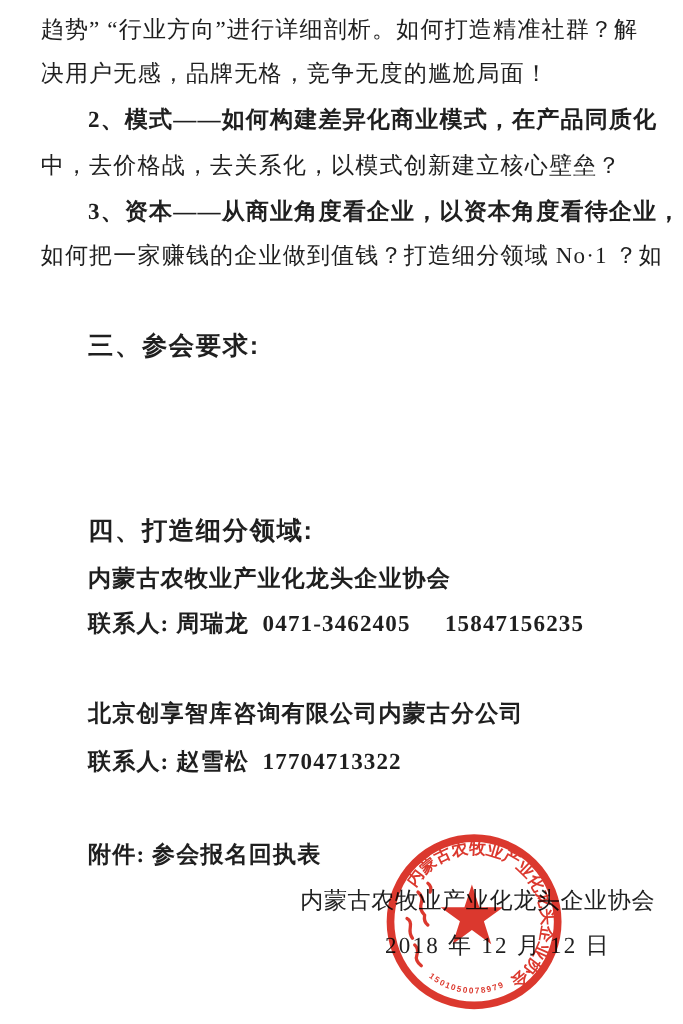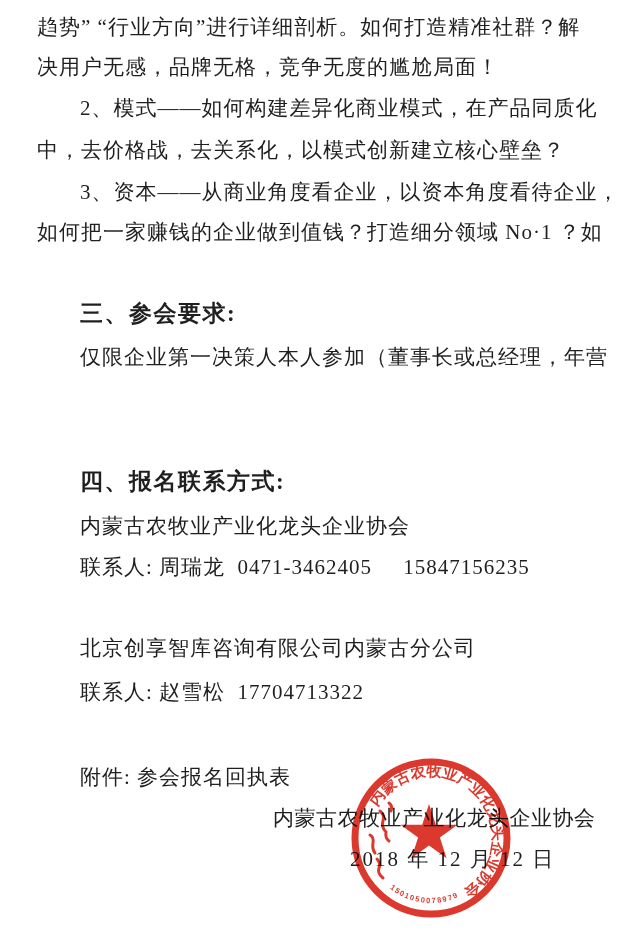--- a/index.html
+++ b/index.html
@@ -16,23 +16,23 @@
   .line {
     position: absolute;
     left: 37px;
     height: 32px;
     line-height: 32px;
     font-size: 21px;
     letter-spacing: 1px;
     white-space: pre;
     color: #1f1f1f;
   }
-  .indent { left: 80px; }
+  .indent { left: 80px; font-weight: bold; }
   .heading {
-    font-family: Liberation Serif, serif;
+    font-family: Liberation Sans, sans-serif;
     font-weight: bold;
     font-size: 23px;
     letter-spacing: 1.5px;
   }
   .sig-org  { left: 273px; letter-spacing: 0.5px; }
   .sig-date { left: 350px; letter-spacing: 2px; }
   .seal {
     position: absolute;
     left: 346px;
     top: 753px;
@@ -53,23 +53,22 @@
 
   <div class="line" style="top:11px">趋势” “行业方向”进行详细剖析。如何打造精准社群？解</div>
   <div class="line" style="top:51px">决用户无感，品牌无格，竞争无度的尴尬局面！</div>
   <div class="line indent" style="top:92px">2、模式——如何构建差异化商业模式，在产品同质化</div>
   <div class="line" style="top:134px">中，去价格战，去关系化，以模式创新建立核心壁垒？</div>
   <div class="line indent" style="top:176px">3、资本——从商业角度看企业，以资本角度看待企业，</div>
   <div class="line" style="top:216px">如何把一家赚钱的企业做到值钱？打造细分领域 No·1 ？如</div>
 
   <div class="line indent heading" style="top:298px">三、参会要求:</div>
 
-  <div class="line indent" style="top:341px">仅限企业第一决策人本人参加（董事长或总经理，年营</div>
 
-  <div class="line indent heading" style="top:466px">四、报名联系方式:</div>
+  <div class="line indent heading" style="top:466px">四、打造细分领域:</div>
 
   <div class="line indent" style="top:510px">内蒙古农牧业产业化龙头企业协会</div>
   <div class="line indent" style="top:551px">联系人: 周瑞龙  0471-3462405     15847156235</div>
   <div class="line indent" style="top:632px">北京创享智库咨询有限公司内蒙古分公司</div>
   <div class="line indent" style="top:676px">联系人: 赵雪松  17704713322</div>
 
   <div class="line indent" style="top:761px">附件: 参会报名回执表</div>
 
   <div class="line sig-org" style="top:802px">内蒙古农牧业产业化龙头企业协会</div>
   <div class="line sig-date" style="top:843px">2018 年 12 月 12 日</div>

